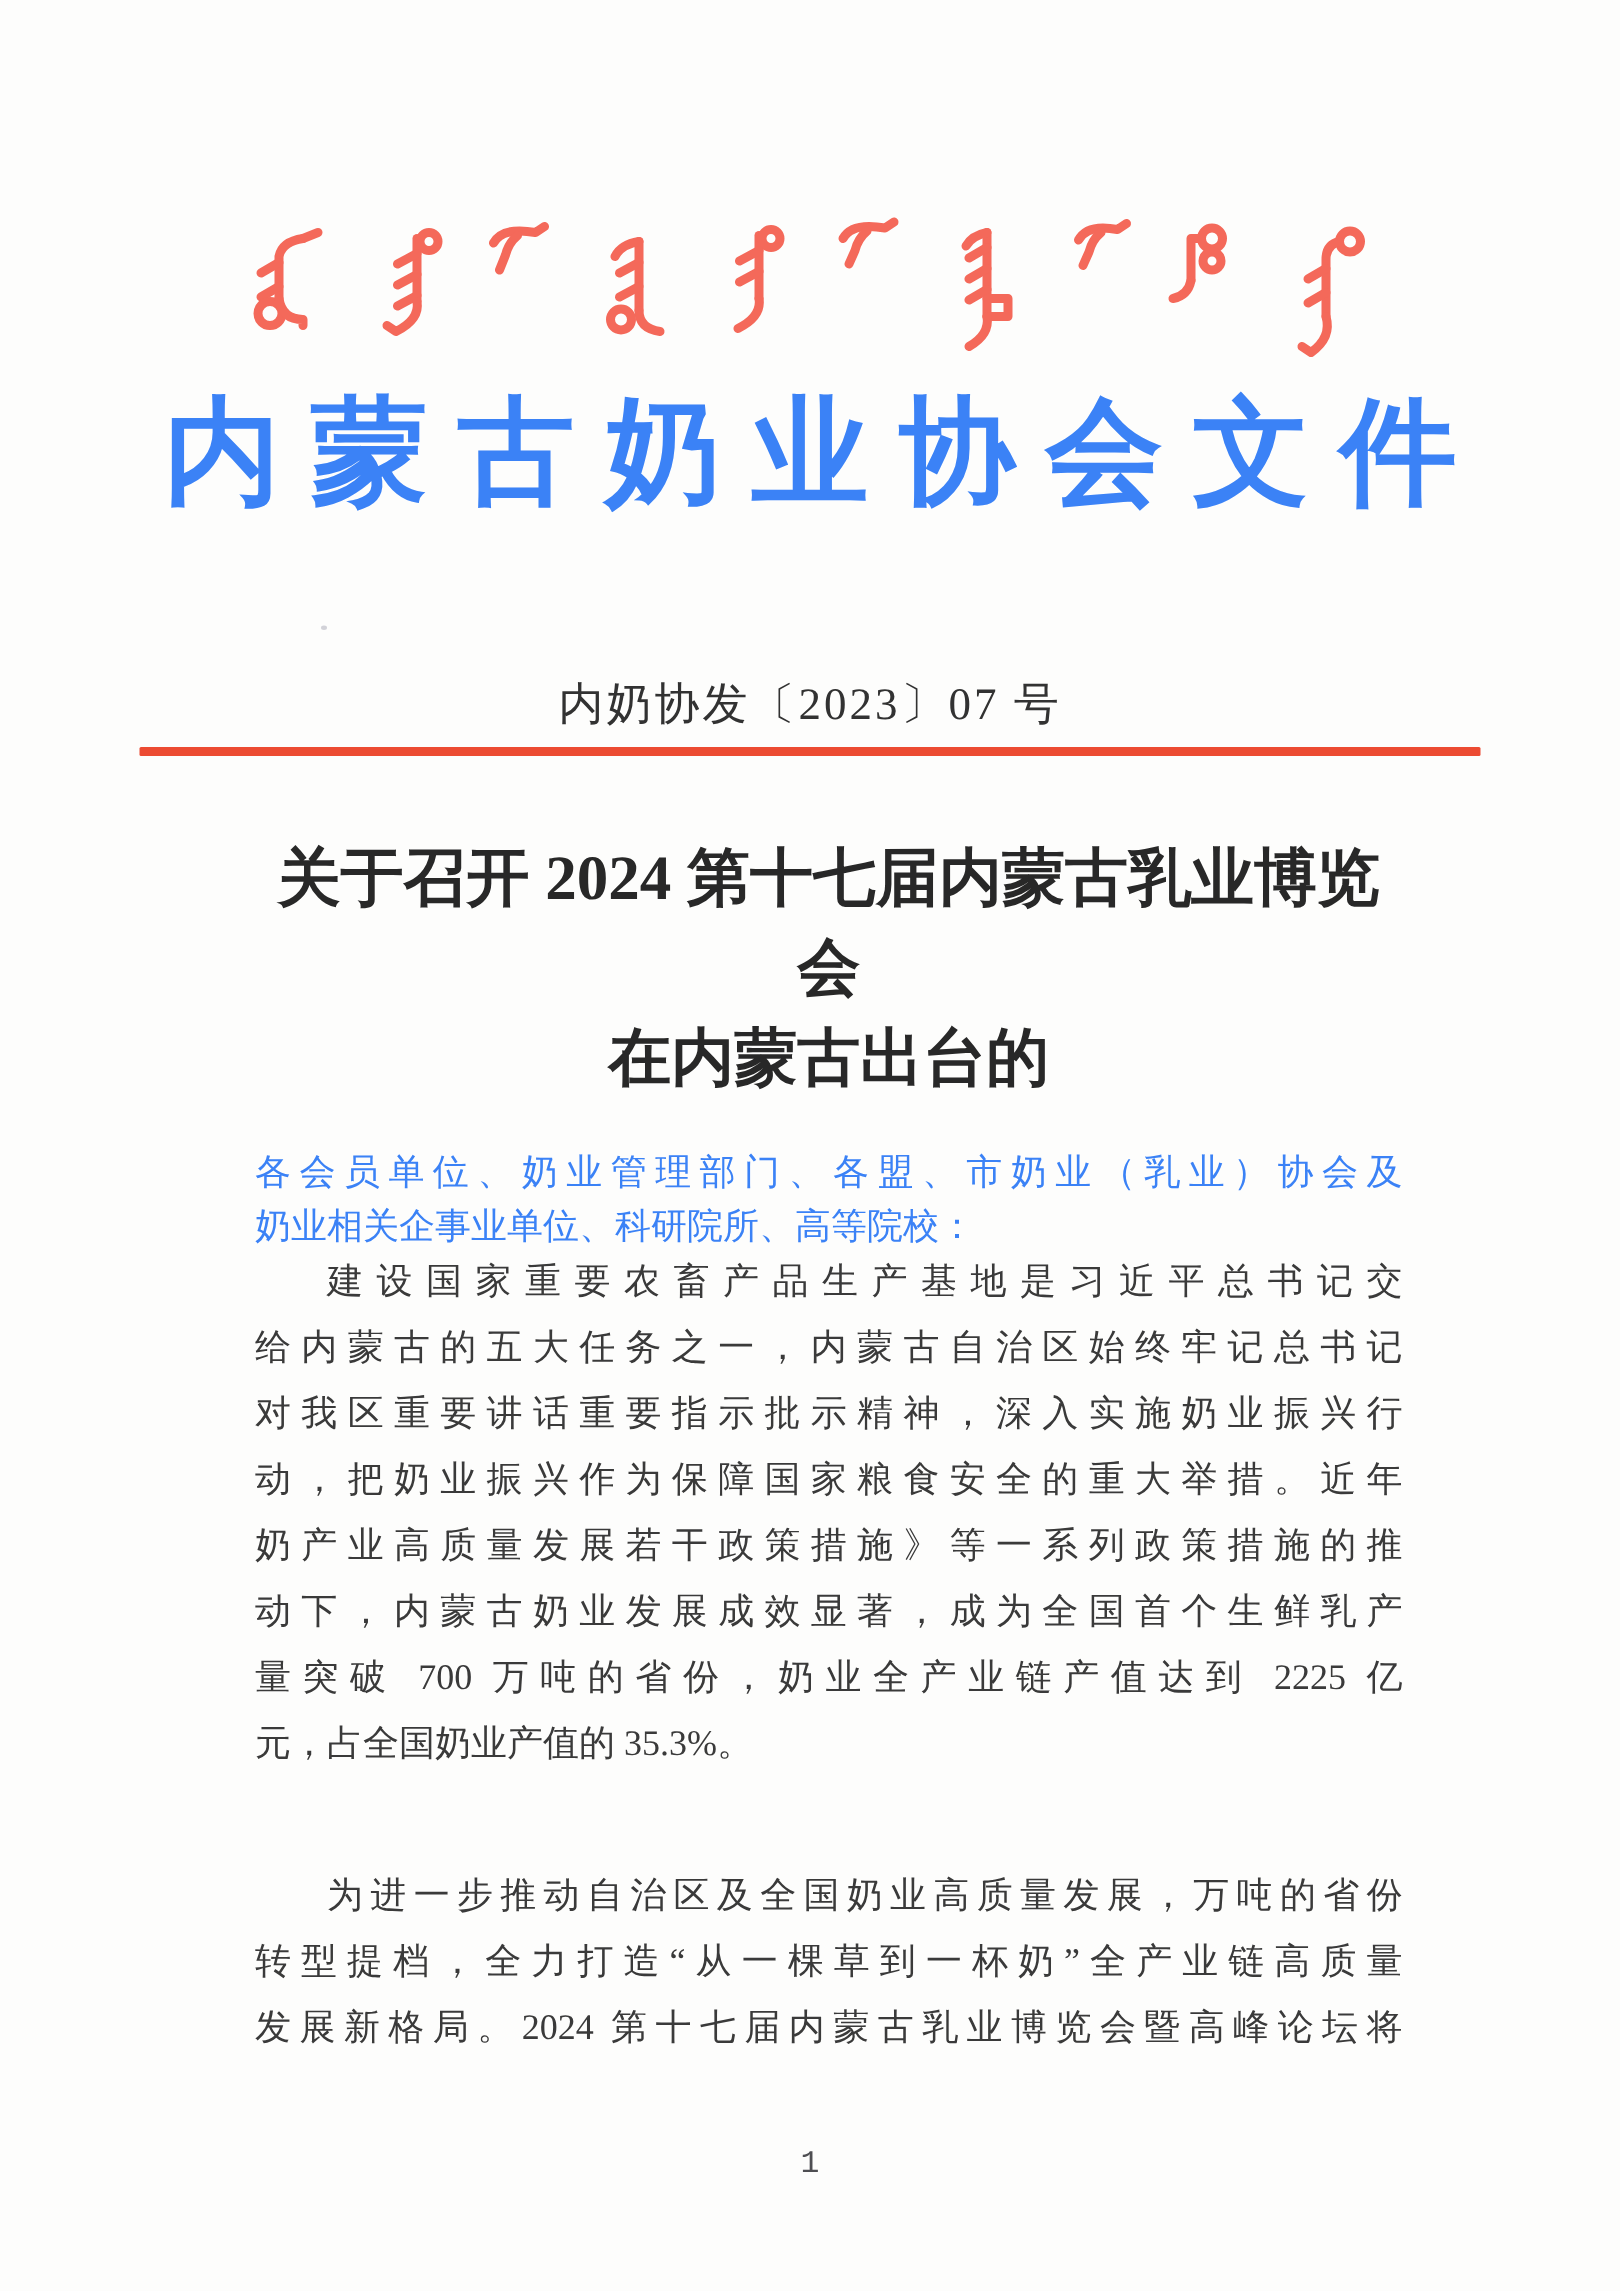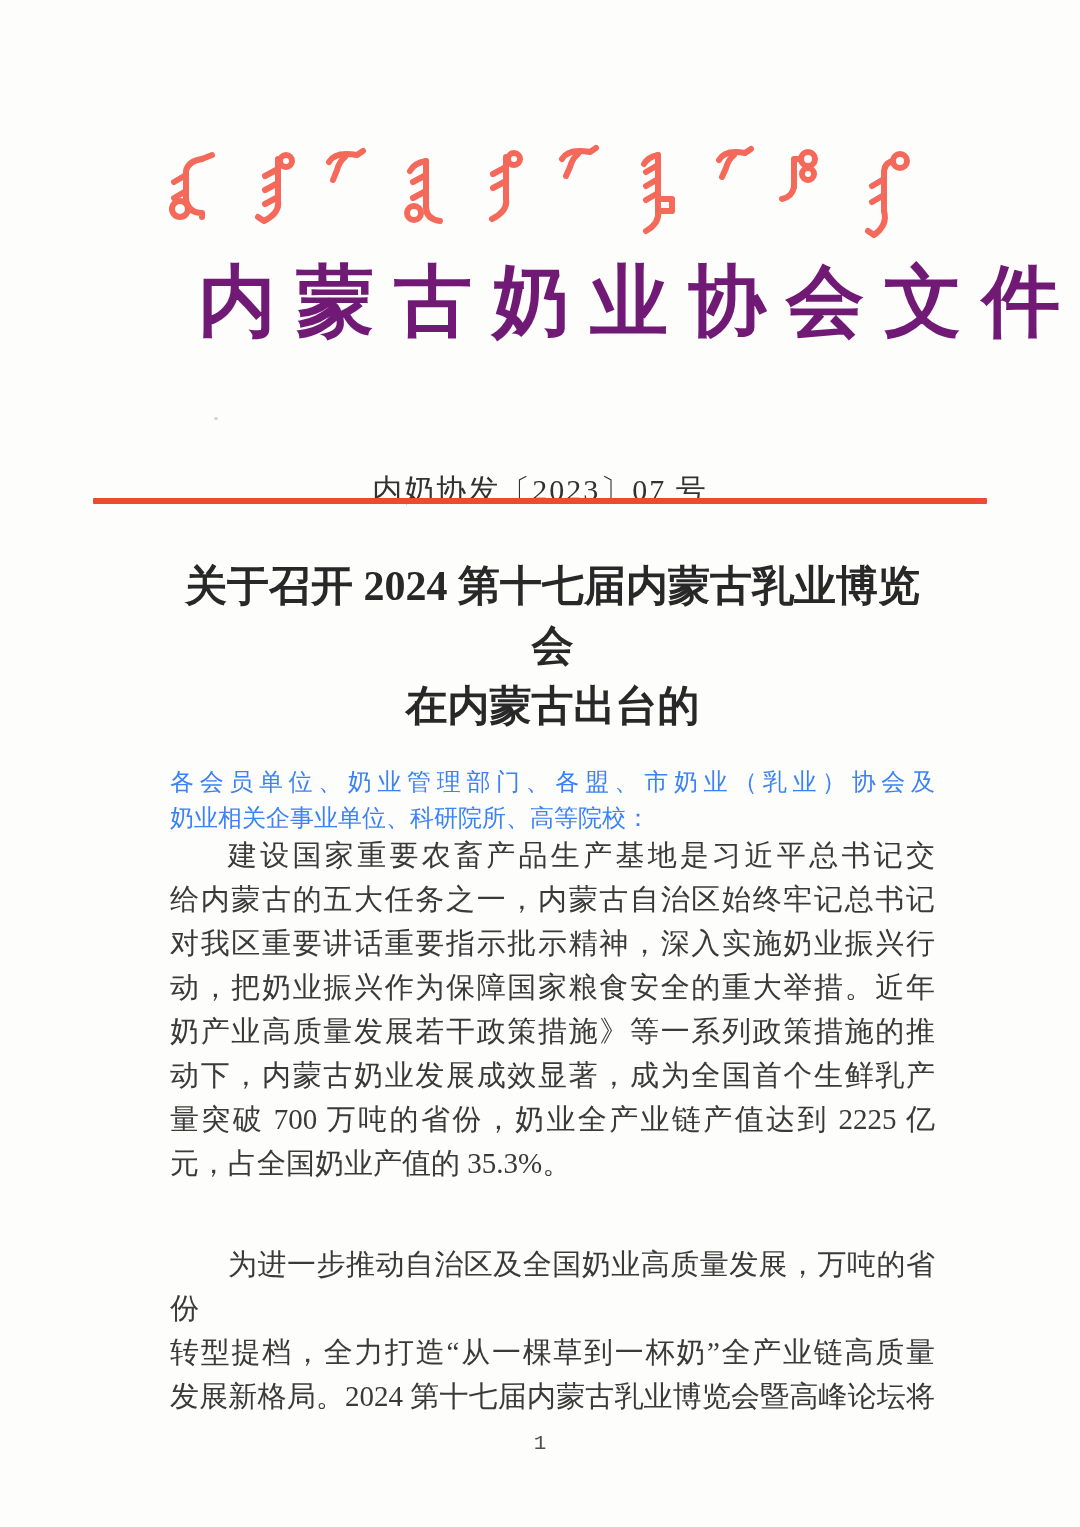--- a/index.html
+++ b/index.html
@@ -17,39 +17,38 @@
   
   .banner {
     position: absolute;
     left: 160px; top: 143px;
     width: 760px; height: 105px;
   }
   .org-title {
     position: absolute;
     left: 0; top: 258px;
     width: 100%;
-    text-align: right;
+    text-align: center;
     font-size: 78px;
     line-height: 88px;
     font-weight: 700;
-    color: #701a75;
+    color: #3b82f6;
     letter-spacing: 20px;
     text-indent: 20px;
     white-space: nowrap;
   }
   .doc-number {
     position: absolute;
     left: 0; top: 451px;
     width: 100%;
     text-align: center;
     font-size: 30px;
     line-height: 38px;
     color: #323232;
     letter-spacing: 2px;
-    margin-top: 20px;
   }
   .red-rule {
     position: absolute;
     left: 93px; top: 498px;
     width: 894px; height: 6px;
     background: #ec4b32;
     border-radius: 1px;
   }
 
   
@@ -70,21 +69,21 @@
     left: 170px; top: 764px;
     width: 765px;
     font-size: 24px;
     line-height: 36px;
     color: #3b82f6;
   }
   .para {
     position: absolute;
     left: 170px;
     width: 765px;
-    font-size: 29px;
+    font-size: 24px;
     line-height: 44px;
     color: #3a3a3a;
   }
   .para1 { top: 833px; }
   .para2 { top: 1242px; }
 
   .line { text-align: justify; text-align-last: justify; }
   .line-first { text-indent: 2em; }
   .p-left-last .line-last { text-align-last: left; font-family: Liberation Serif, serif; }
 

